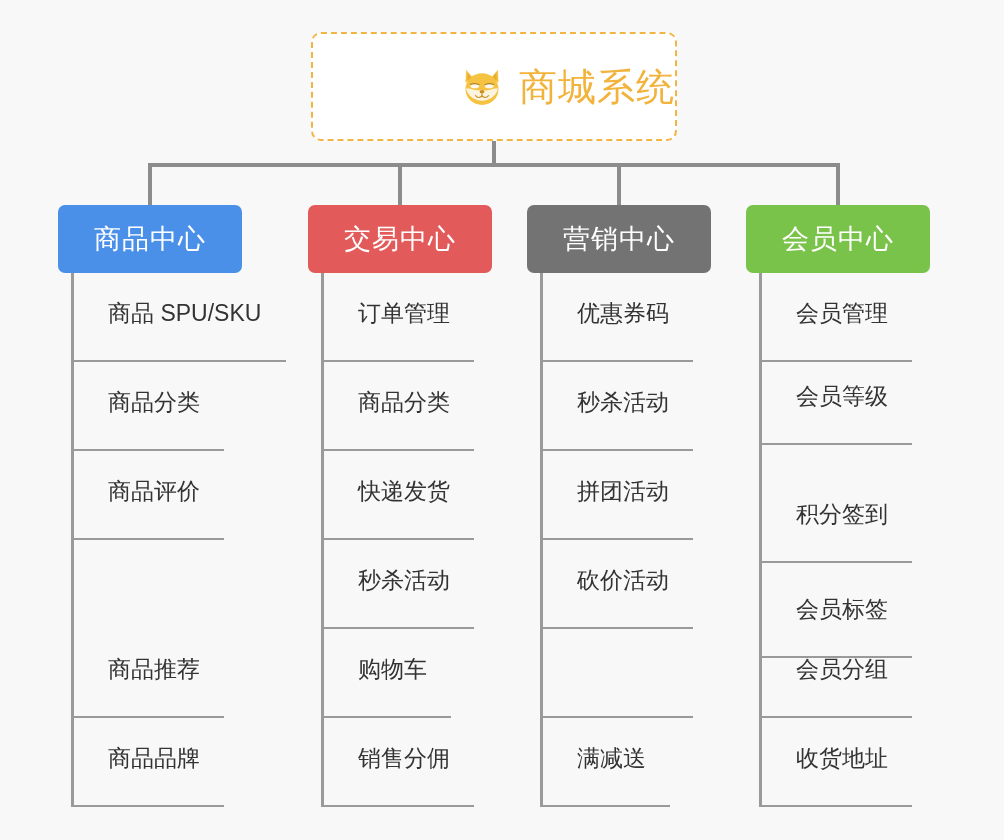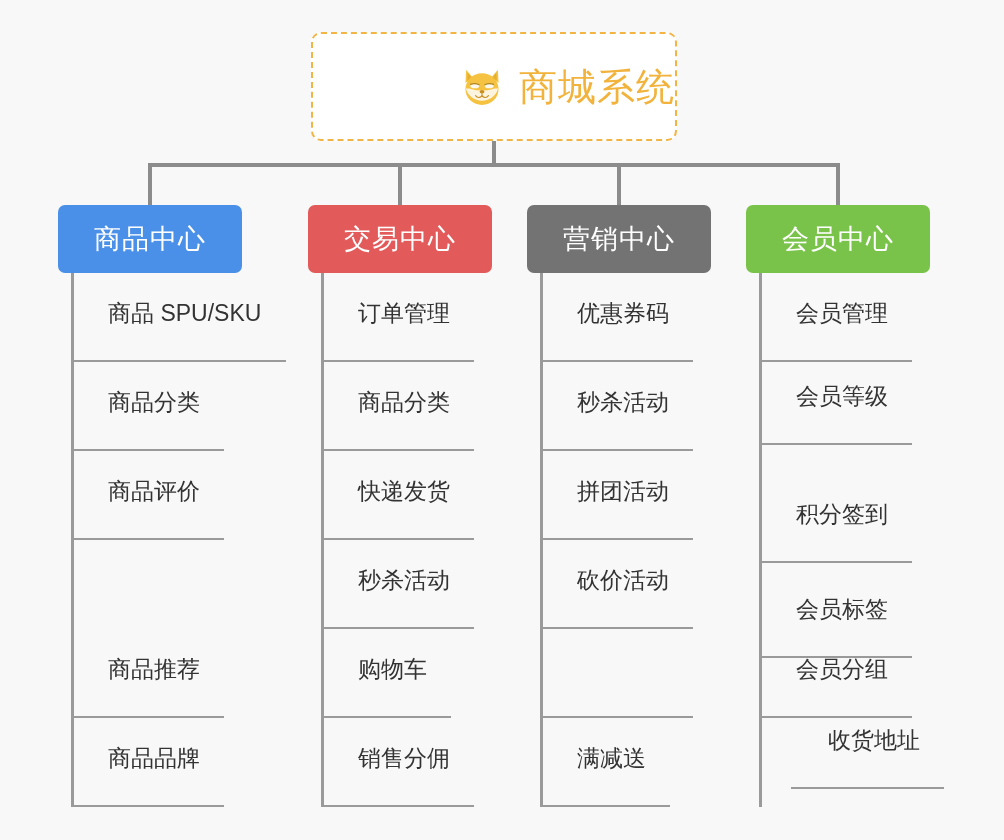--- a/index.html
+++ b/index.html
@@ -247,20 +247,20 @@
           <div class="leaf-underline" style="width: 153px;"></div>
         </div>
         <div class="leaf-item" style="top: 267px; width: 153px; margin-top: 29px;">
           <span class="leaf-label">会员标签</span>
           <div class="leaf-underline" style="width: 153px;"></div>
         </div>
         <div class="leaf-item" style="top: 356px; width: 153px;">
           <span class="leaf-label">会员分组</span>
           <div class="leaf-underline" style="width: 153px;"></div>
         </div>
-        <div class="leaf-item" style="top: 427px; width: 153px; margin-left: 32px;">
+        <div class="leaf-item" style="top: 445px; width: 153px;">
           <span class="leaf-label">收货地址</span>
           <div class="leaf-underline" style="width: 153px;"></div>
         </div>
       </div>
     </div>
 
 </div>
 
 </body></html>

